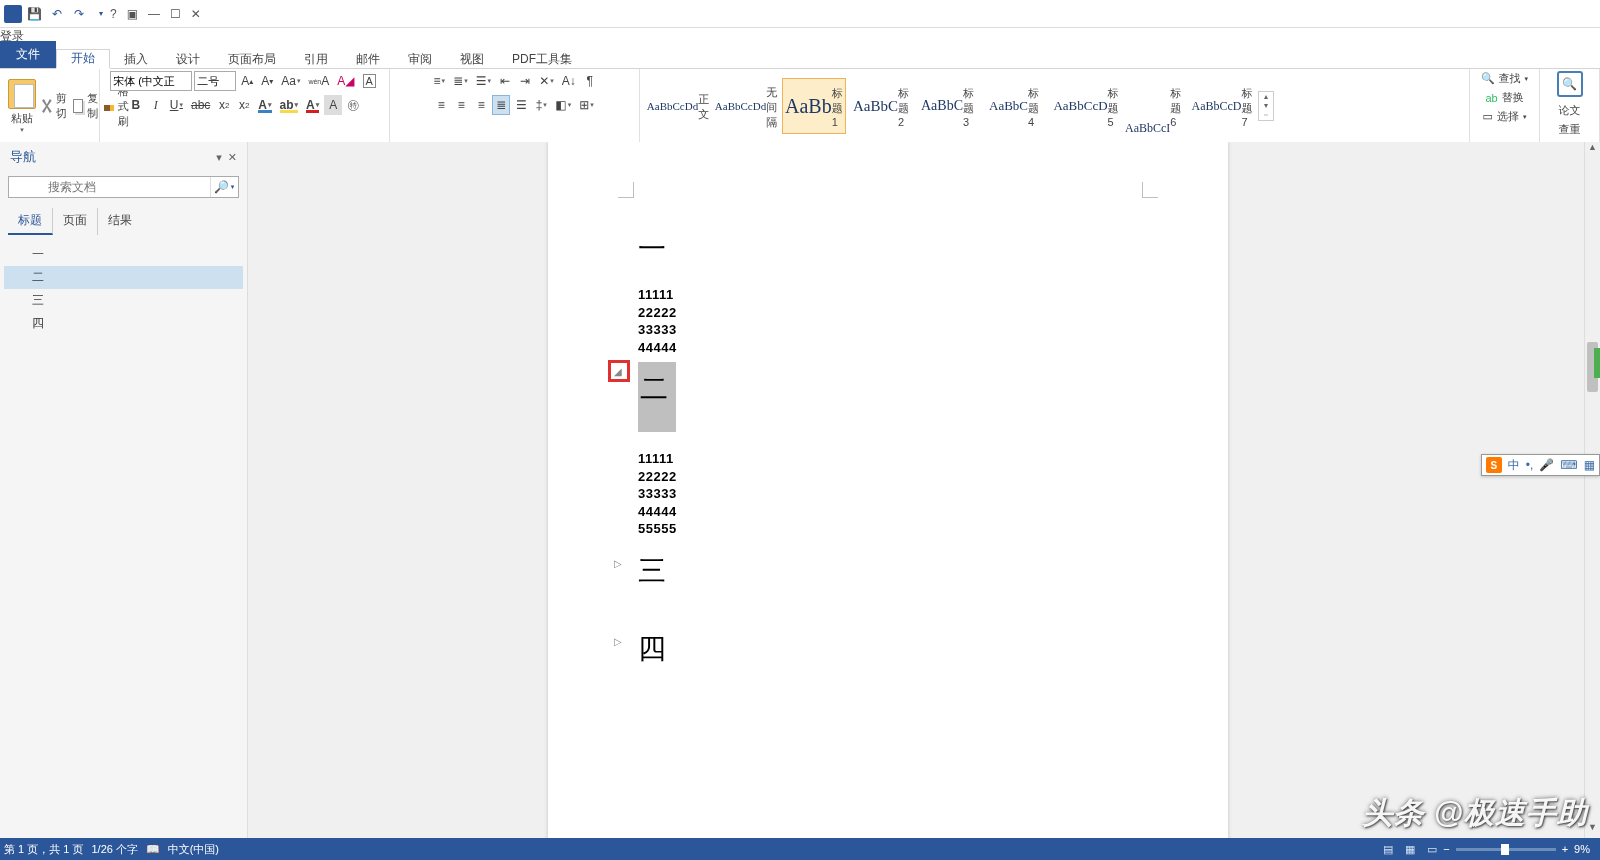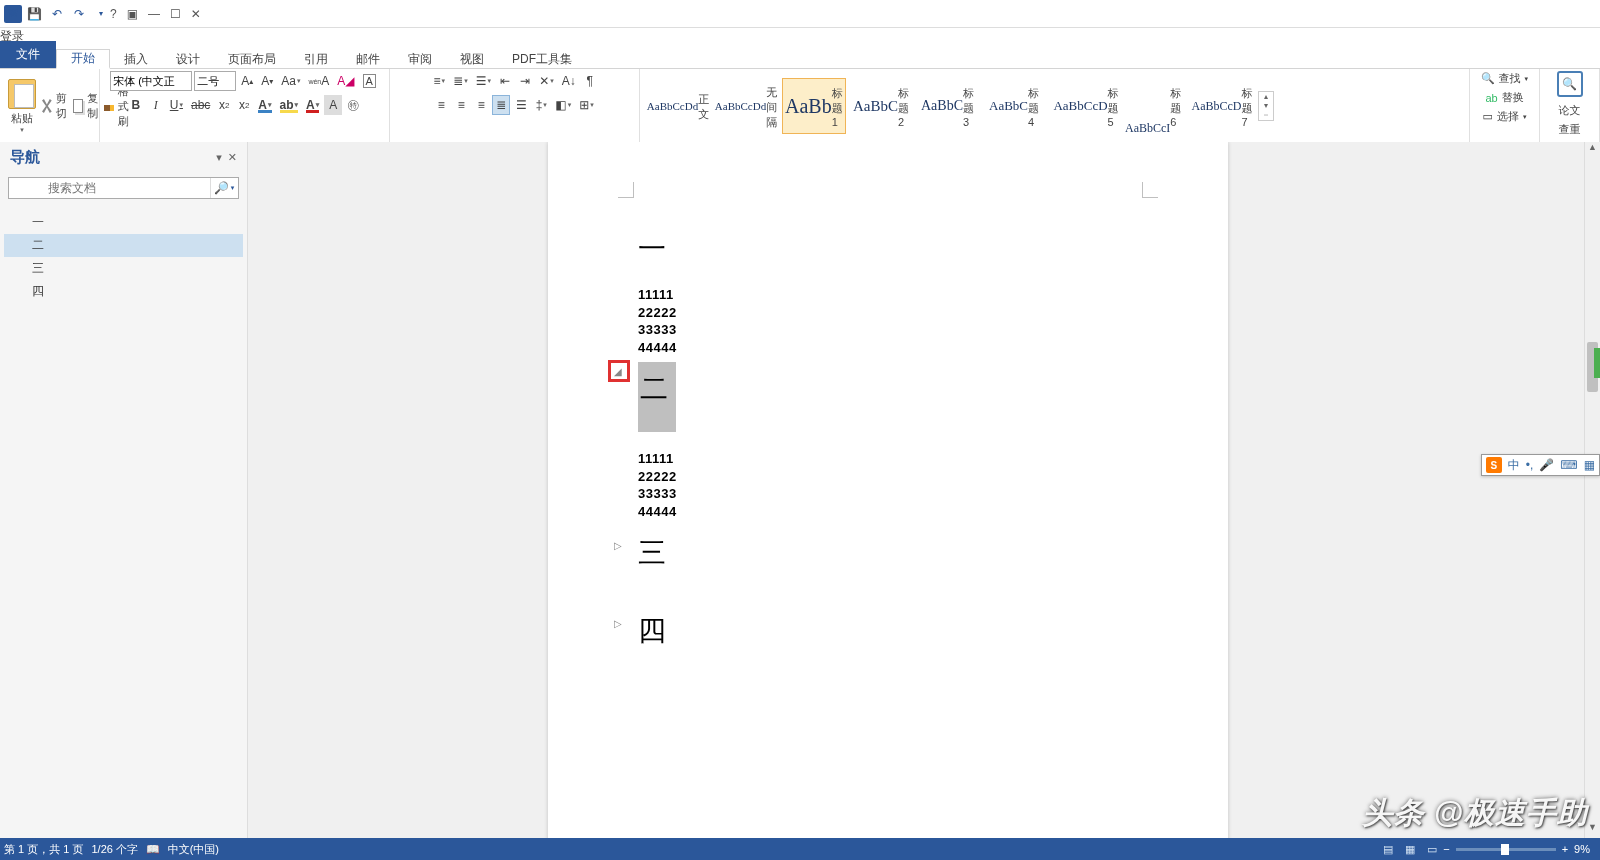--- a/index.html
+++ b/index.html
@@ -75,21 +75,21 @@
 
 .lunwen-body { display: flex; flex-direction: column; align-items: center; }
 .lunwen-body .ic { width: 26px; height: 26px; border: 2px solid #4a7fb5; border-radius: 3px; display: flex; align-items: center; justify-content: center; color: #4a7fb5; }
 
 
 .main { position: absolute; top: 142px; left: 0; right: 0; bottom: 22px; display: flex; background: #f0f0f0; }
 
 
 .nav-pane { width: 248px; background: #f5f5f5; border-right: 1px solid #ddd; display: flex; flex-direction: column; }
 .nav-pane .hdr { display: flex; align-items: center; justify-content: space-between; padding: 6px 10px; }
-.nav-pane .hdr .title { font-size: 15px; color: #2b579a; font-weight: bold; }
+.nav-pane .hdr .title { font-size: 13px; color: #2b579a; }
 .nav-pane .hdr .ctrls { display: flex; gap: 6px; color: #666; font-size: 11px; }
 .nav-pane .search { margin: 4px 8px; display: flex; border: 1px solid #ababab; background: #fff; padding-left: 33px; }
 .nav-pane .search input { flex: 1; border: none; padding: 3px 6px; font-size: 12px; outline: none; }
 .nav-pane .search .sbx { width: 28px; display: flex; align-items: center; justify-content: center; border-left: 1px solid #ddd; color: #2b579a; }
 .nav-tabs { display: flex; padding: 6px 8px 0 8px; }
 .nav-tabs .ntab { padding: 4px 10px; font-size: 12px; color: #444; border-right: 1px solid #ccc; }
 .nav-tabs .ntab:last-child { border-right: none; }
 .nav-tabs .ntab.active { color: #2b579a; border-bottom: 2px solid #2b579a; }
 .nav-list { padding: 8px 4px; }
 .nav-item { padding: 3px 8px 3px 28px; font-size: 12px; color: #333; }
@@ -336,20 +336,25 @@
       <div class="title">导航</div>
       <div class="ctrls">
         <span>▾</span>
         <span>✕</span>
       </div>
     </div>
     <div class="search">
       <input placeholder="搜索文档" style="">
       <div class="sbx">🔎<span style="font-size:7px;margin-left:1px;">▾</span></div>
     </div>
+    <div class="nav-tabs">
+      <div class="ntab active">标题</div>
+      <div class="ntab">页面</div>
+      <div class="ntab">结果</div>
+    </div>
     <div class="nav-list" id="nav-list">
         <div class="nav-item">一</div>
         <div class="nav-item sel">二</div>
         <div class="nav-item">三</div>
         <div class="nav-item">四</div>
       </div>
   </div>
 
   <div class="doc-area">
     <div class="page">
@@ -367,20 +372,21 @@
         <div class="h-block" style="margin-top:6px;">
           <div class="red-box" style="left:-30px; top:-2px; width:22px; height:22px;"></div>
           <span class="handle" style="left:-24px; top:4px;">◢</span>
           <span class="sel-hl"><span class="h1" style="margin:0;">二</span></span>
         </div>
         <div id="block2">
             <div class="body-line">11111</div>
             <div class="body-line">22222</div>
             <div class="body-line">33333</div>
             <div class="body-line">44444</div>
+            <div class="body-line">55555</div>
           </div>
 
         <div class="h-block">
           <span class="handle">▷</span>
           <span class="h1" style="margin:0;">三</span>
         </div>
 
         <div class="h-block" style="margin-top:40px;">
           <span class="handle">▷</span>
           <span class="h1" style="margin:0;">四</span>

